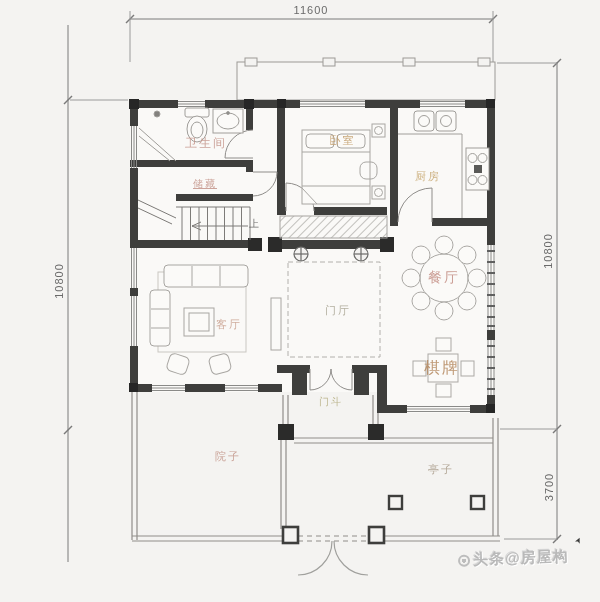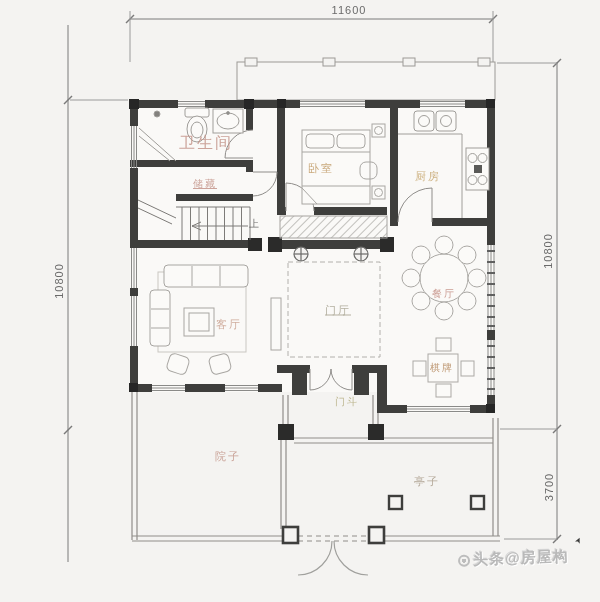--- a/index.html
+++ b/index.html
@@ -11,33 +11,33 @@
   .plan svg{position:absolute;left:0;top:0;}
   .lbl{
     position:absolute;transform:translate(-50%,-50%);
     font-size:11px;letter-spacing:2px;white-space:nowrap;opacity:.85;
   }
   .dim{
     position:absolute;transform:translate(-50%,-50%);
     font-size:11px;color:#6a6a6a;letter-spacing:1px;white-space:nowrap;
   }
   .dim.rot{transform:translate(-50%,-50%) rotate(-90deg);}
-  .lbl-bathroom{left:206px;top:143px;color:#c4958a;font-size:16px;}
+  .lbl-bathroom{left:206px;top:143px;color:#c4958a;font-size:12px;}
   .lbl-storage{left:205px;top:184px;color:#c4958a;font-size:10px;text-decoration:underline;}
-  .lbl-bedroom{left:321px;top:168px;color:#c09a66;}
+  .lbl-bedroom{left:321px;top:140px;color:#c09a66;padding-left:43px;}
   .lbl-kitchen{left:428px;top:176px;color:#c7a76f;}
   .lbl-living{left:229px;top:324px;color:#c9a08e;}
-  .lbl-foyer{left:338px;top:310px;color:#a8a492;text-decoration:underline;}
-  .lbl-dining{left:444px;top:294px;color:#c48f85;font-size:10px;}
-  .lbl-game{left:442px;top:368px;color:#b5895f;font-size:10px;}
-  .lbl-vestibule{left:331px;top:402px;color:#b3ab7d;font-size:10px;margin-left:16px;}
+  .lbl-foyer{left:338px;top:310px;color:#a8a492;}
+  .lbl-dining{left:444px;top:278px;color:#c48f85;font-size:14px;}
+  .lbl-game{left:442px;top:368px;color:#b5895f;font-size:16px;}
+  .lbl-vestibule{left:331px;top:402px;color:#b3ab7d;font-size:10px;}
   .lbl-courtyard{left:228px;top:456px;color:#c29488;}
-  .lbl-pavilion{left:427px;top:469px;color:#a89a88;margin-top:12px;}
+  .lbl-pavilion{left:441px;top:469px;color:#a89a88;}
   .lbl-up{left:254px;top:224px;color:#555;font-size:10px;letter-spacing:0;}
-  .dim-top{left:311px;top:10px;margin-left:38px;}
+  .dim-top{left:311px;top:10px;}
   .dim-left{left:59px;top:281px;}
   .dim-right-upper{left:548px;top:251px;}
   .dim-right-lower{left:549px;top:487px;}
   .watermark{
     position:absolute;left:458px;top:549px;display:flex;align-items:center;gap:3px;
     transform:rotate(-2deg);color:#b9b9b9;font-weight:bold;font-size:15px;
     text-shadow:1px 1px 0 #ffffff, -1px -1px 0 #d6d6d6;letter-spacing:1px;
   }
   .wm-logo{
     width:12px;height:12px;border:2px solid #bdbdbd;border-radius:50%;

